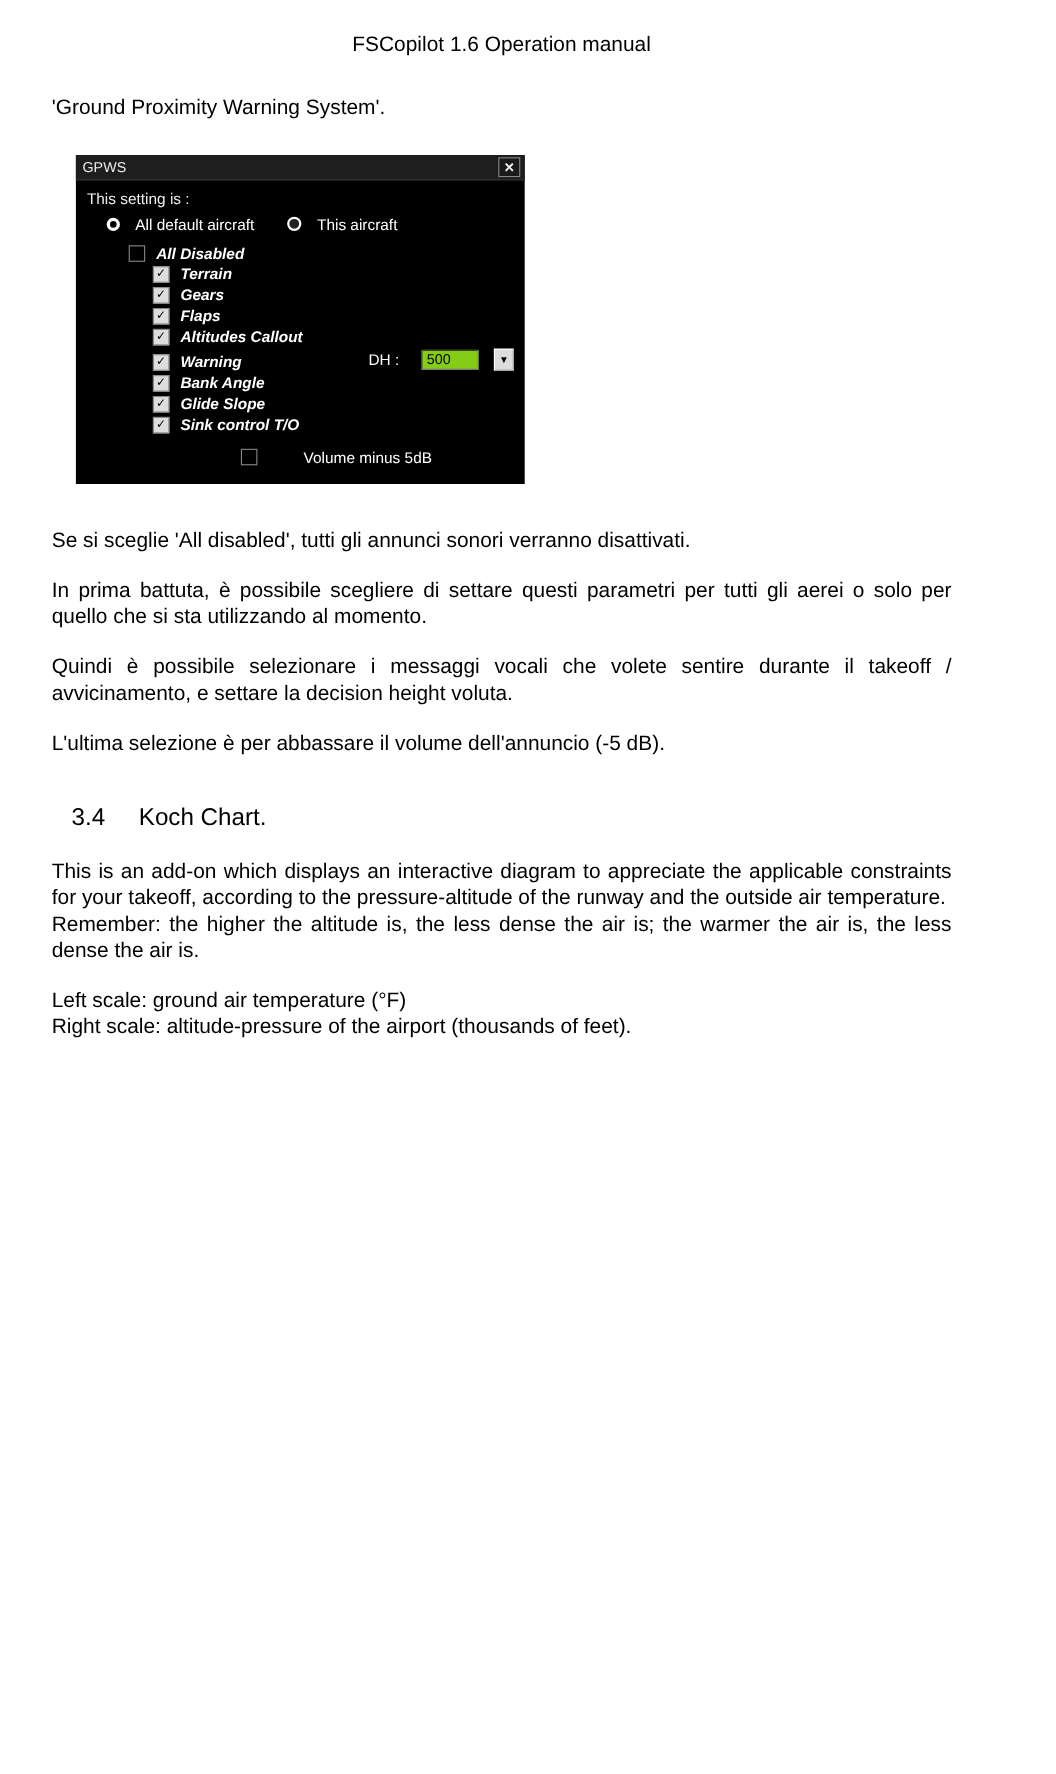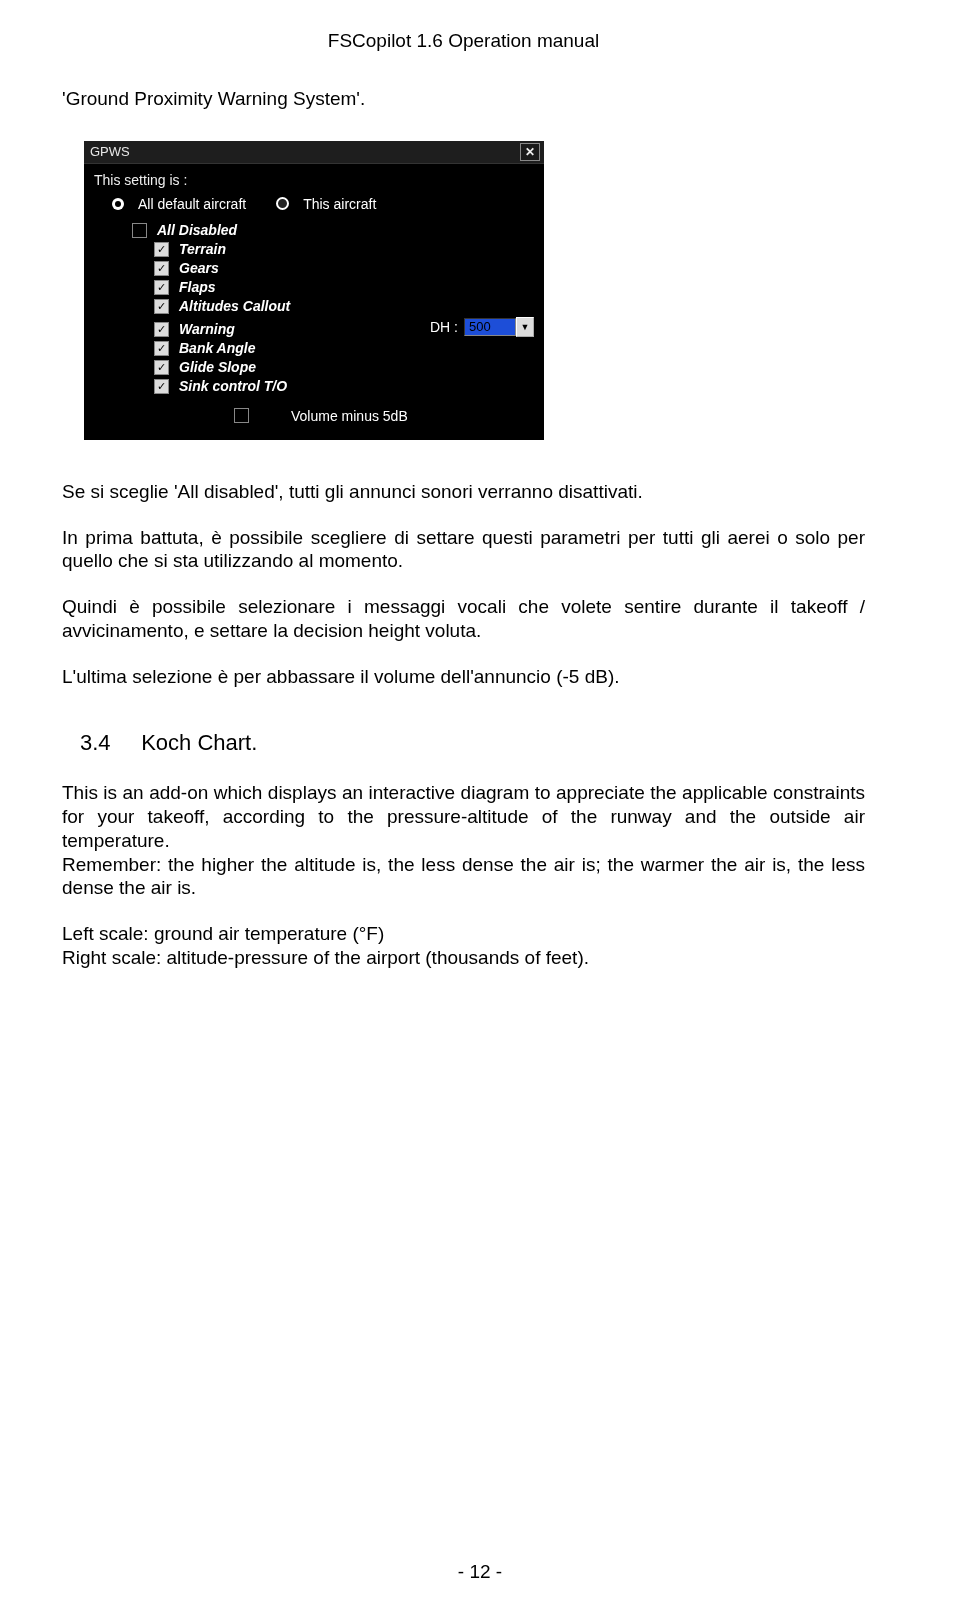--- a/index.html
+++ b/index.html
@@ -5,21 +5,21 @@
   body {
     margin: 0;
     padding: 0;
     font-family: Arial, Helvetica, sans-serif;
     background: #fff;
     color: #000;
   }
   .page {
     width: 960px;
     margin: 0 auto;
-    padding: 30px 95px 40px 62px;
+    padding: 30px 95px 40px 47px;
     box-sizing: border-box;
     position: relative;
     min-height: 1613px;
   }
   .header {
     text-align: center;
     font-size: 19px;
     margin-bottom: 35px;
   }
   .section-number {
@@ -36,21 +36,21 @@
     text-align: justify;
     margin: 0 0 22px 0;
   }
   .para.first {
     margin-bottom: 20px;
   }
   .screenshot-wrap {
     margin: 30px 0 40px 22px;
   }
   .gpws-panel {
-    width: 460px;
+    width: 408px;
     background: #000;
     color: #fff;
     font-family: Verdana, Tahoma, sans-serif;
     font-size: 14px;
     box-sizing: border-box;
   }
   .gpws-titlebar {
     display: flex;
     align-items: center;
     justify-content: space-between;
@@ -130,26 +130,27 @@
     align-items: flex-end;
     margin: 3px 0 3px 38px;
   }
   .chk-row.level1 { margin-left: 60px; }
   .chk-label { font-weight: bold; font-style: italic; }
   .chk-label.normal { font-weight: normal; font-style: normal; margin-left: 32px; }
   .dh-group {
     display: flex;
     align-items: center;
     margin-left: auto;
+    gap: 14px;
   }
   .dh-label { margin-right: 6px; font-weight: normal; font-style: normal; }
   .dh-input {
     width: 52px;
     height: 18px;
-    background: #1d4ed8;
+    background: #84cc16;
     color: #000;
     border: 1px inset #888;
     font-size: 13px;
     padding: 0 4px;
     box-sizing: border-box;
     display: inline-flex;
     align-items: center;
   }
   .dh-dd {
     width: 16px;
@@ -264,15 +265,14 @@
   <div class="section-number">
     <span class="num">3.4</span>
     <span>Koch Chart.</span>
   </div>
 
   <p class="para" style="margin-bottom:0">This is an add-on which displays an interactive diagram to appreciate the applicable constraints for your takeoff, according to the pressure-altitude of the runway and the outside air temperature.</p>
   <p class="para">Remember: the higher the altitude is, the less dense the air is; the warmer the air is, the less dense the air is.</p>
   <p class="para" style="margin-bottom:0">Left scale: ground air temperature (°F)</p>
   <p class="para">Right scale: altitude-pressure of the airport (thousands of feet).</p>
 
-  <div class="footer">- 12 -</div>
 
 </div>
 
 </body></html>

